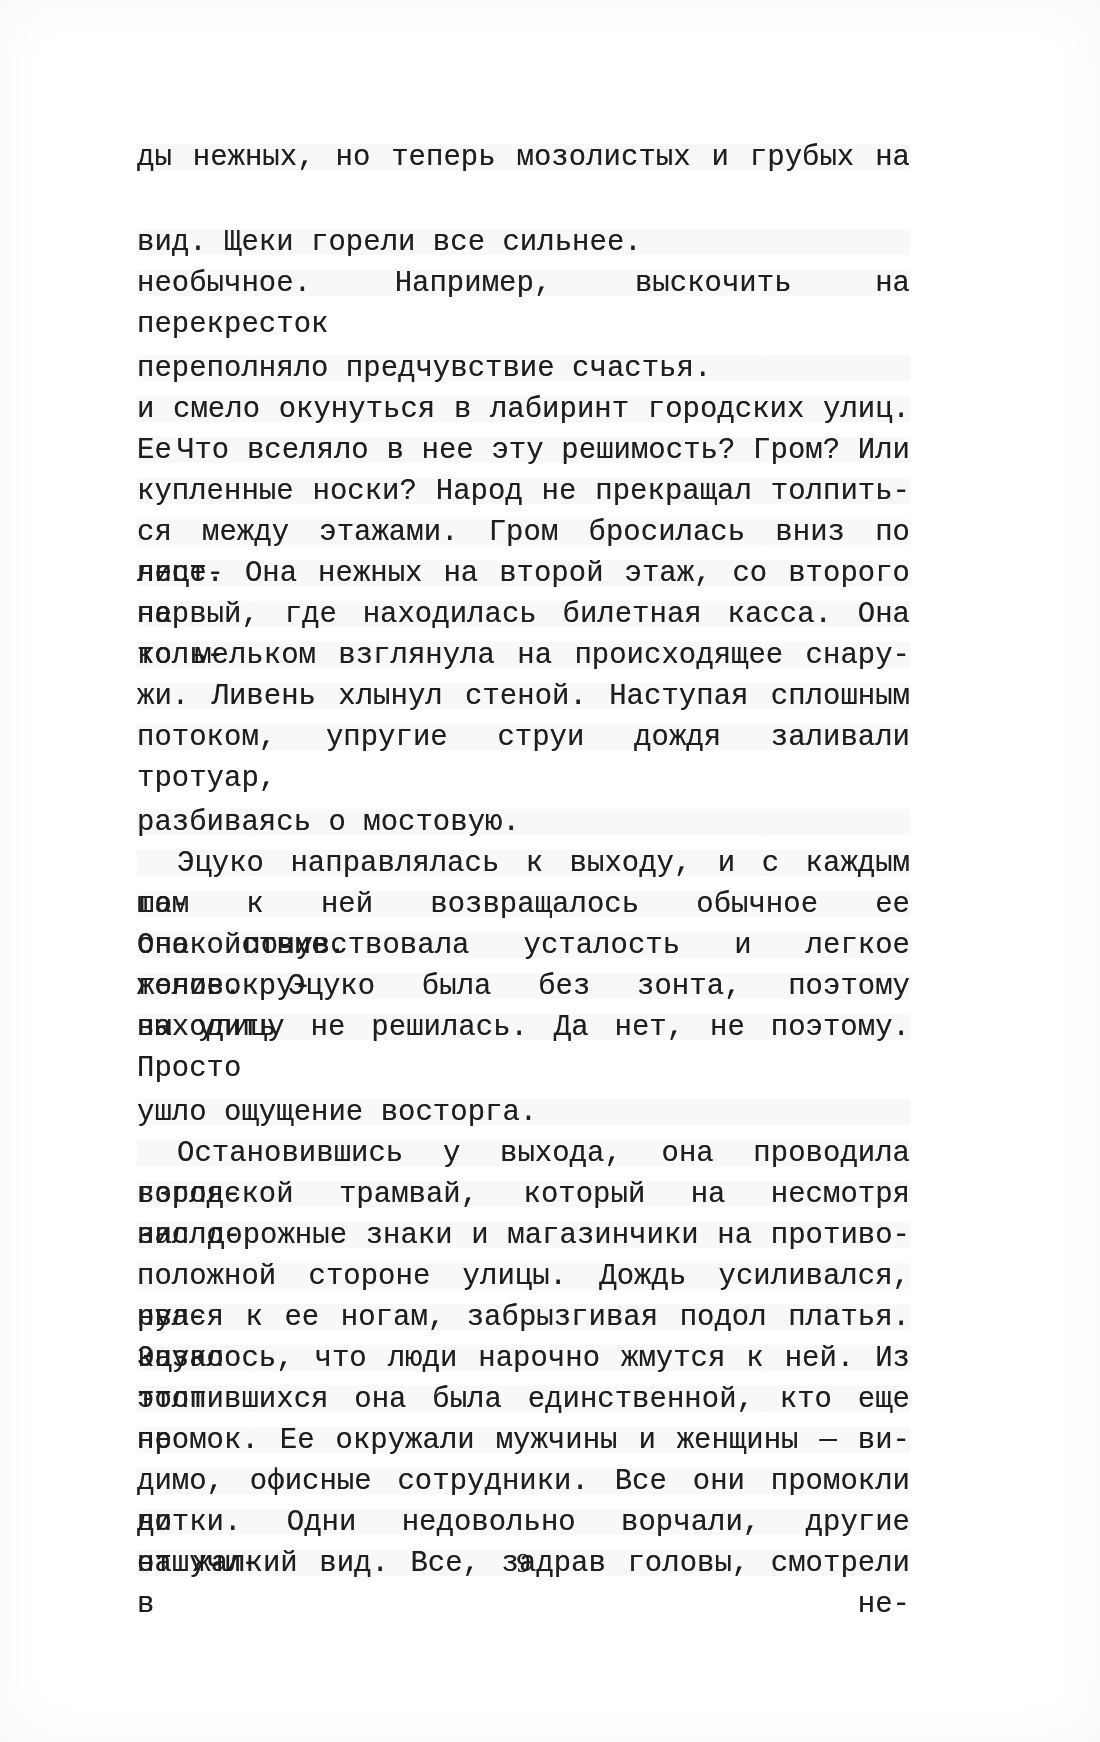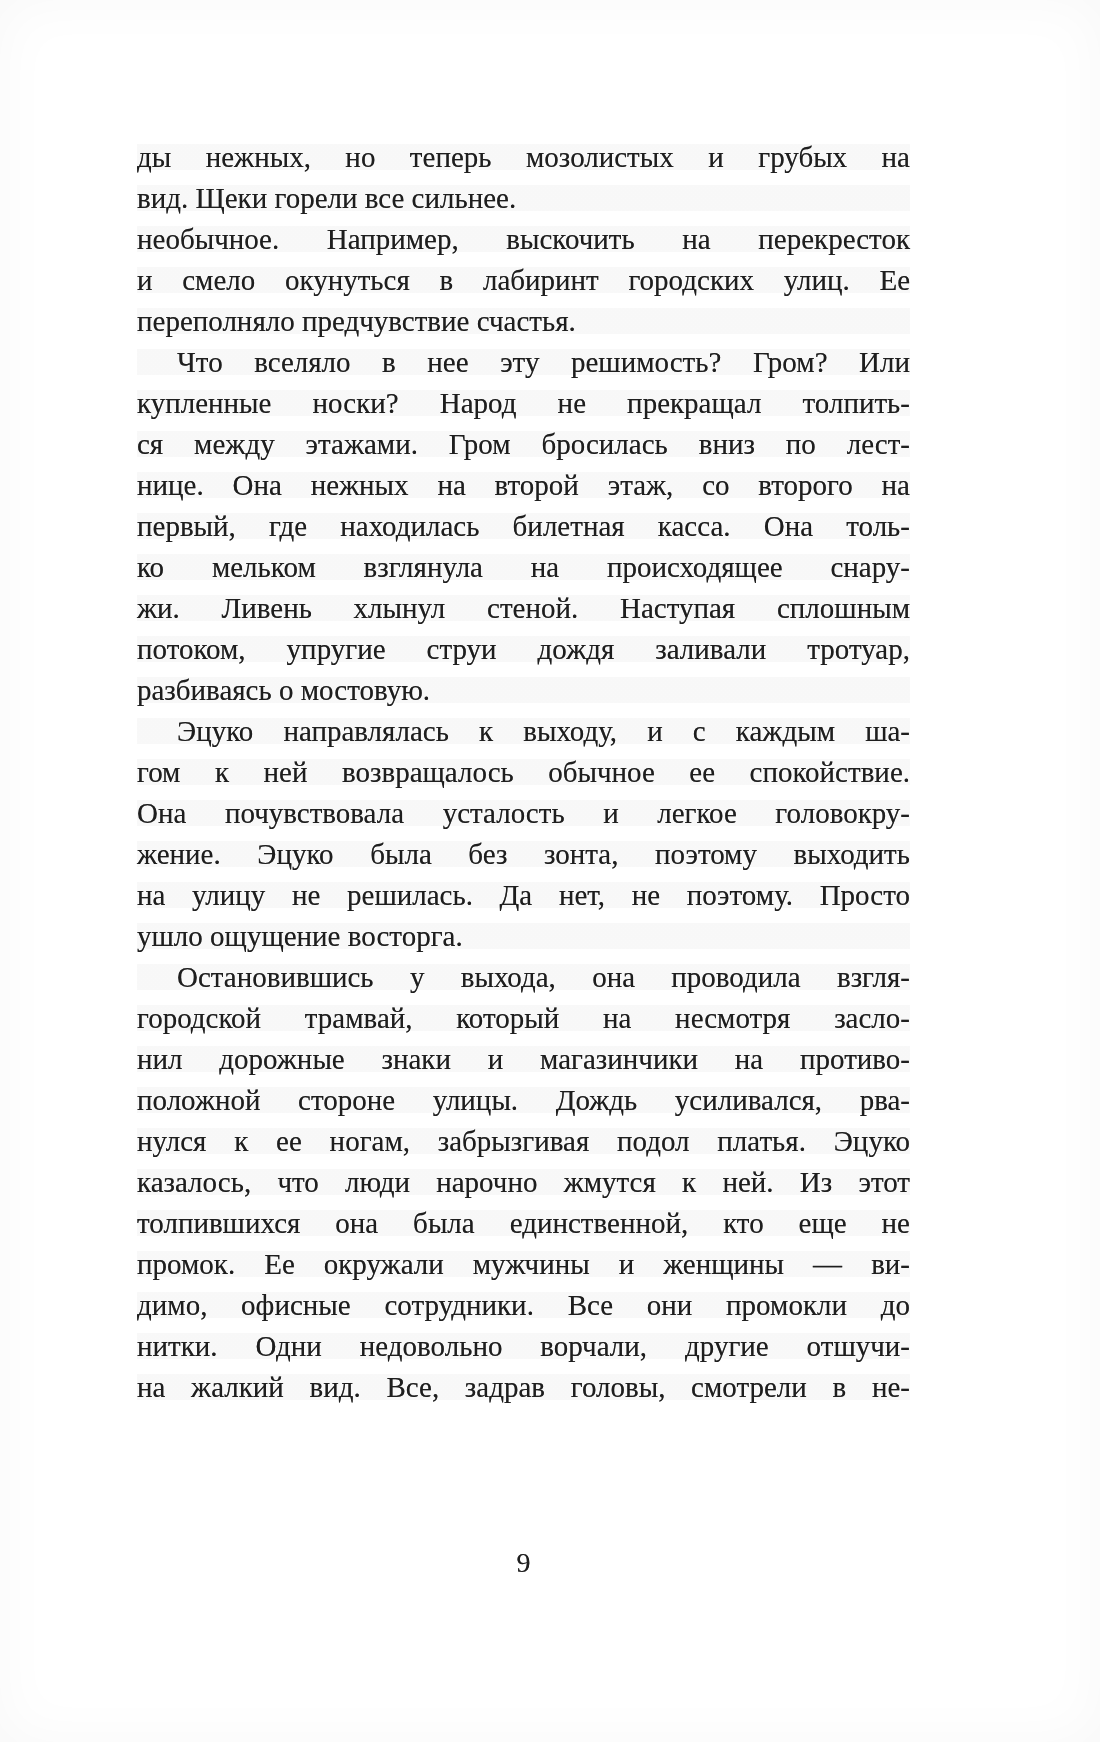--- a/index.html
+++ b/index.html
@@ -16,60 +16,61 @@
   }
 
   .text-block {
     position: absolute;
     left: 137px;
     top: 137px;
     width: 773px;
     font-size: 29px;
     line-height: 41px;
     text-rendering: optimizeLegibility;
+    font-family: Liberation Mono, monospace;
   }
 
   .line {
     height: 41px;
     text-align: justify;
     text-align-last: justify;
     text-justify: inter-word;
     
     background: linear-gradient(to bottom,
       transparent 0 16%,
       rgba(120,120,120,0.05) 16% 80%,
       transparent 80%);
     text-shadow: 0 0 0.5px rgba(0,0,0,0.55);
   }
 
   .line.indent { text-indent: 40px; }
 
-  .line.para-end { text-align-last: left; }
+  .line.para-end { text-align-last: left; margin-top: 44px; }
 
   .page-number {
     position: absolute;
     left: 137px;
     top: 1548px;
     width: 773px;
     text-align: center;
     font-size: 28px;
     line-height: 30px;
     text-shadow: 0 0 0.5px rgba(0,0,0,0.55);
   }
 </style>
 </head>
 <body>
 
 <div class="page">
   <div class="text-block">
       <div class="line">ды нежных, но теперь мозолистых и грубых на</div>
       <div class="line para-end">вид. Щеки горели все сильнее.</div>
       <div class="line">необычное. Например, выскочить на перекресток</div>
+      <div class="line para-end">переполняло предчувствие счастья.</div>
       <div class="line">и смело окунуться в лабиринт городских улиц. Ее</div>
-      <div class="line para-end">переполняло предчувствие счастья.</div>
       <div class="line indent">Что вселяло в нее эту решимость? Гром? Или</div>
       <div class="line">купленные носки? Народ не прекращал толпить-</div>
       <div class="line">ся между этажами. Гром бросилась вниз по лест-</div>
       <div class="line">нице. Она нежных на второй этаж, со второго на</div>
       <div class="line">первый, где находилась билетная касса. Она толь-</div>
       <div class="line">ко мельком взглянула на происходящее снару-</div>
       <div class="line">жи. Ливень хлынул стеной. Наступая сплошным</div>
       <div class="line">потоком, упругие струи дождя заливали тротуар,</div>
       <div class="line para-end">разбиваясь о мостовую.</div>
       <div class="line indent">Эцуко направлялась к выходу, и с каждым ша-</div>

